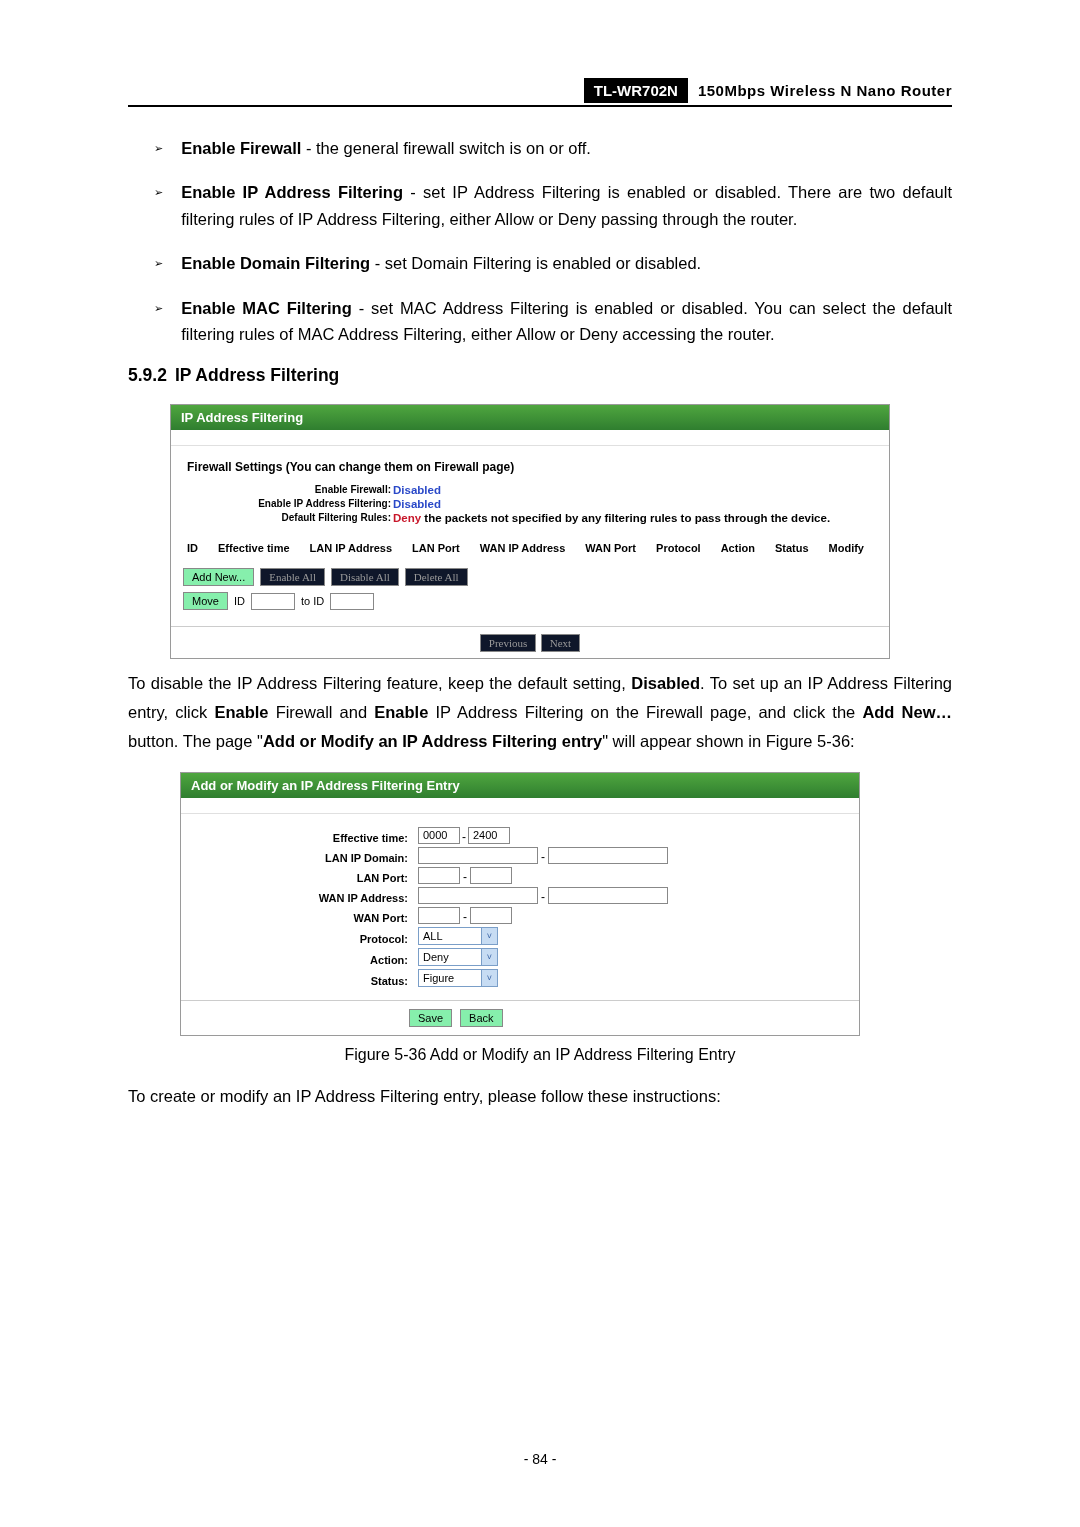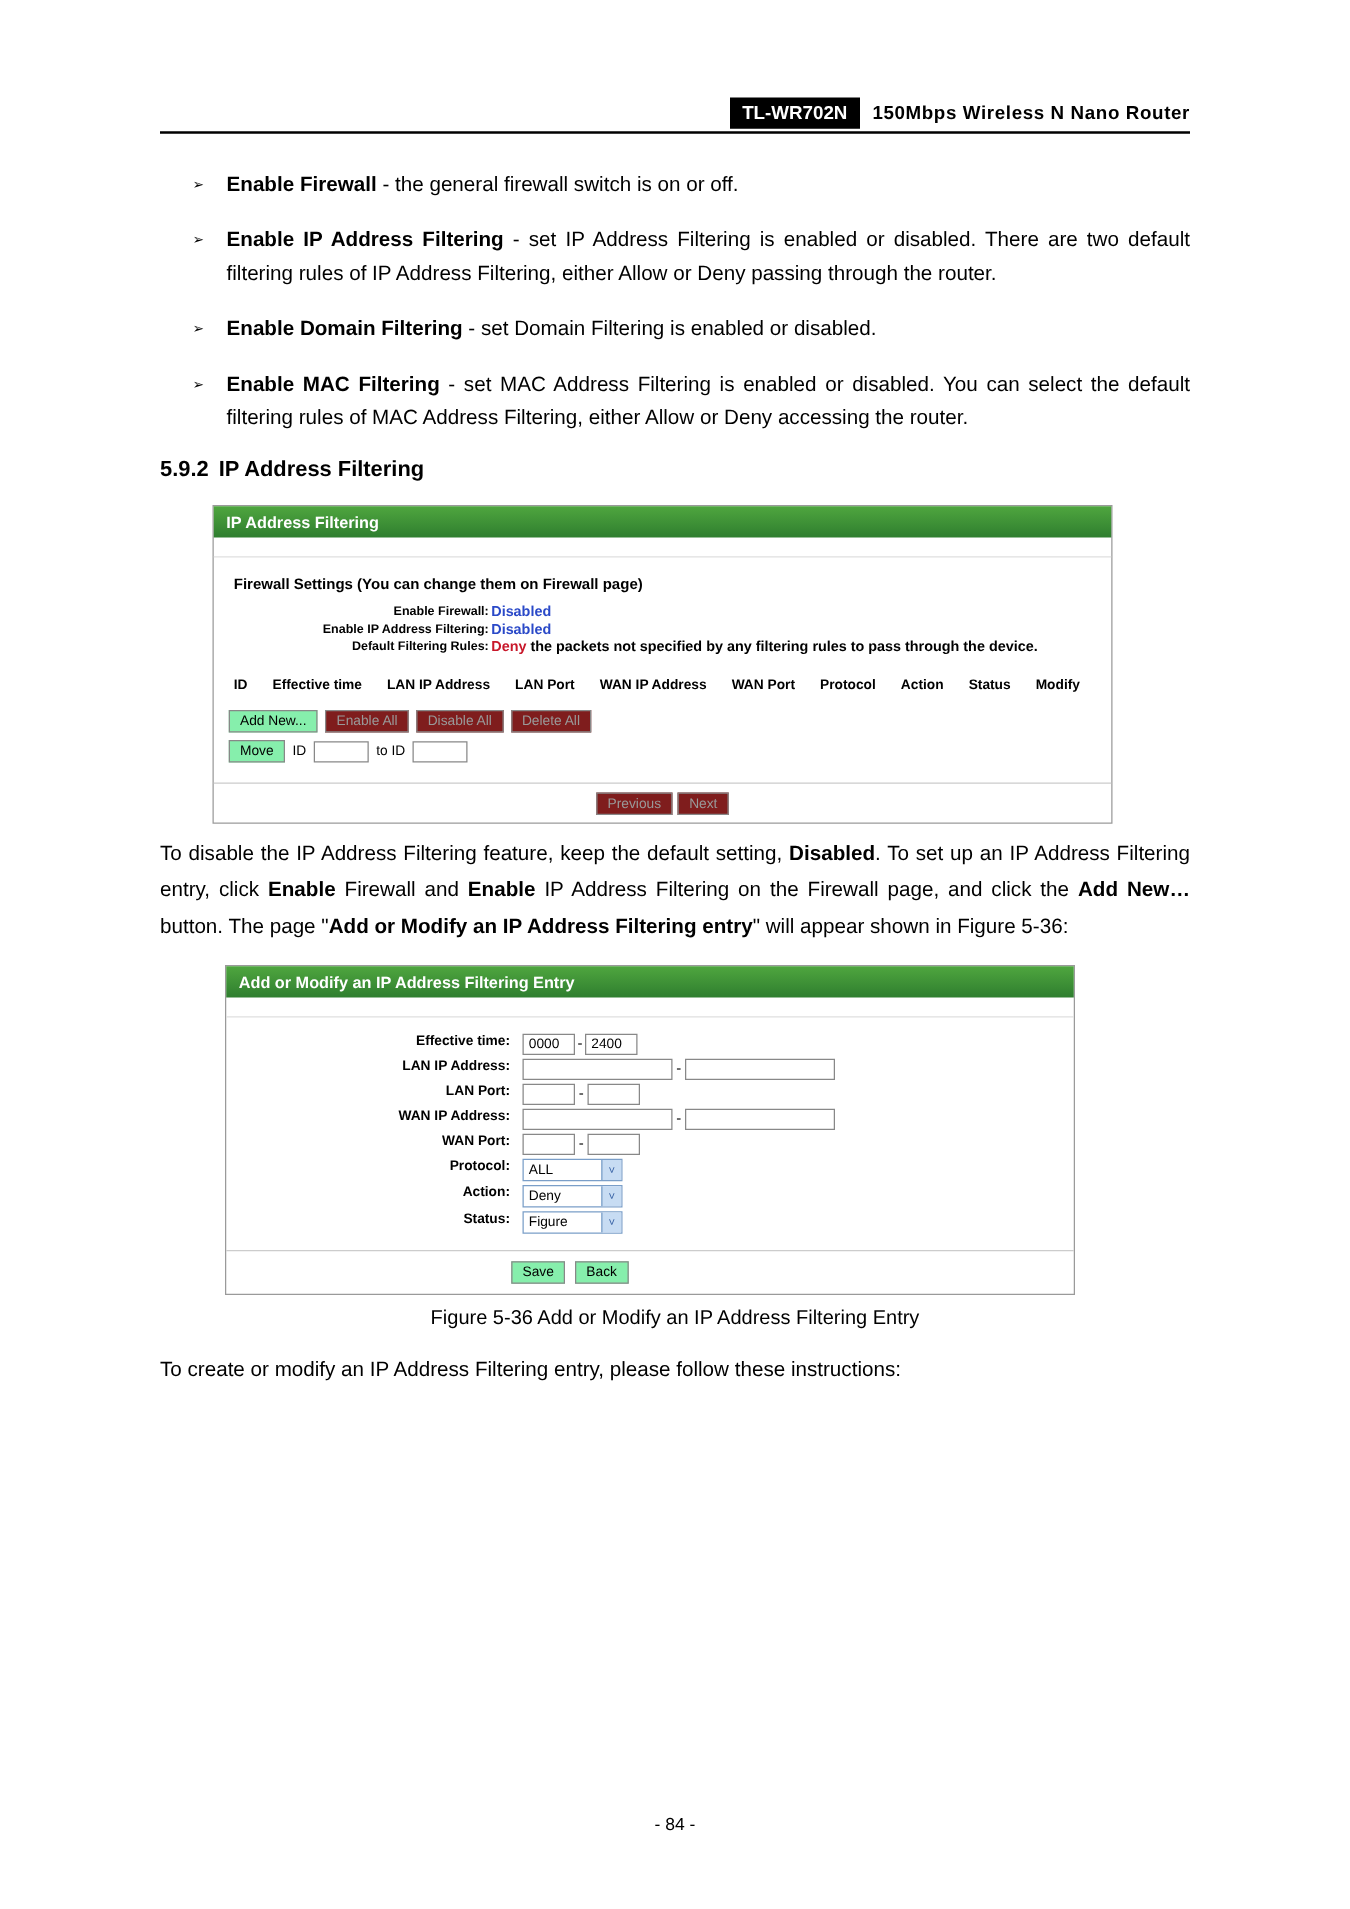--- a/index.html
+++ b/index.html
@@ -93,37 +93,37 @@
       gap: 20px;
       padding: 0 4px;
     }
     .btn {
       border: 1px solid #888;
       background: #86efac;
       font-size: 11px;
       padding: 2px 8px;
       cursor: pointer;
     }
-    .btn.disabled { color: #999; background: #7f1d1d; }
+    .btn.disabled { color: #999; background: #0f172a; font-family: Liberation Serif, serif; }
     .mini-input {
       border: 1px solid #888;
       font-size: 11px;
       padding: 1px 4px;
       width: 44px;
       height: 17px;
     }
     .button-row { display: flex; gap: 6px; align-items: center; margin-bottom: 6px; }
     .bottom-pager {
       border-top: 1px solid #ccc;
       padding: 6px 0;
       text-align: center;
     }
     .caption { text-align: center; font-size: 16px; margin: 10px 0 18px 0; }
     
-    .form-row { display: flex; align-items: flex-start; margin: 3px 0; }
+    .form-row { display: flex; align-items: flex-end; margin: 3px 0; }
     .form-label { width: 225px; text-align: right; font-weight: bold; font-size: 11px; padding-right: 10px; }
     .form-inp { border: 1px solid #888; font-size: 11px; padding: 1px 4px; height: 17px; }
     .inp-sm { width: 42px; }
     .inp-md { width: 120px; }
     .form-sel {
       border: 1px solid #7a9ec8;
       background: #fff;
       font-size: 11px;
       width: 80px;
       height: 18px;
@@ -253,21 +253,21 @@
     <div class="green-header">Add or Modify an IP Address Filtering Entry</div>
     <div class="white-band"></div>
     <div class="panel-body">
       <div class="form-row">
         <span class="form-label">Effective time:</span>
         <input class="form-inp inp-sm" value="0000" style="">
           <span class="dash">-</span>
           <input class="form-inp inp-sm" value="2400" style="">
       </div>
       <div class="form-row">
-        <span class="form-label">LAN IP Address:</span>
+        <span class="form-label">LAN IP Domain:</span>
         <input class="form-inp inp-md" style="">
           <span class="ipdash">-</span>
           <input class="form-inp inp-md" style="">
       </div>
       <div class="form-row">
         <span class="form-label">LAN Port:</span>
         <input class="form-inp inp-sm" style="">
           <span class="ipdash">-</span>
           <input class="form-inp inp-sm" style="">
       </div>

